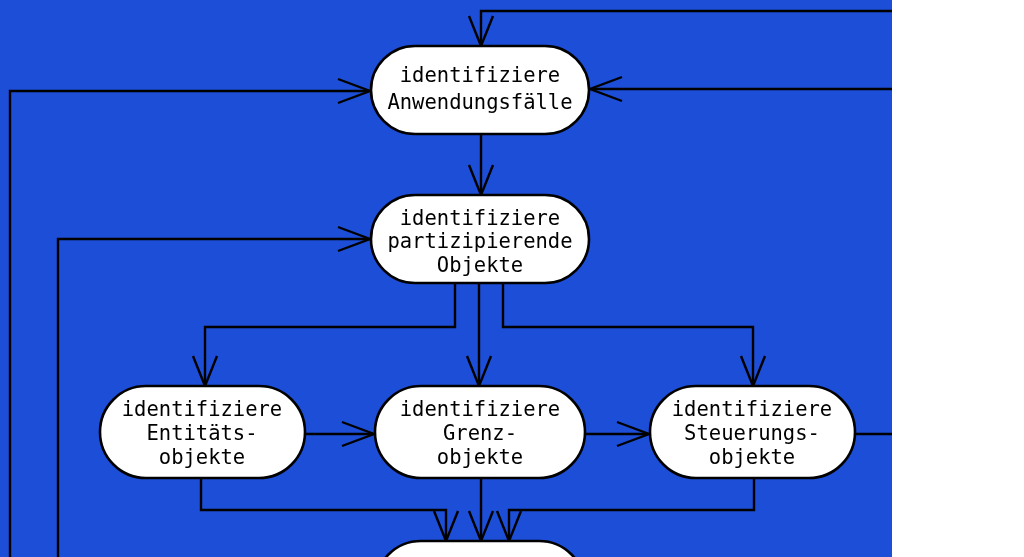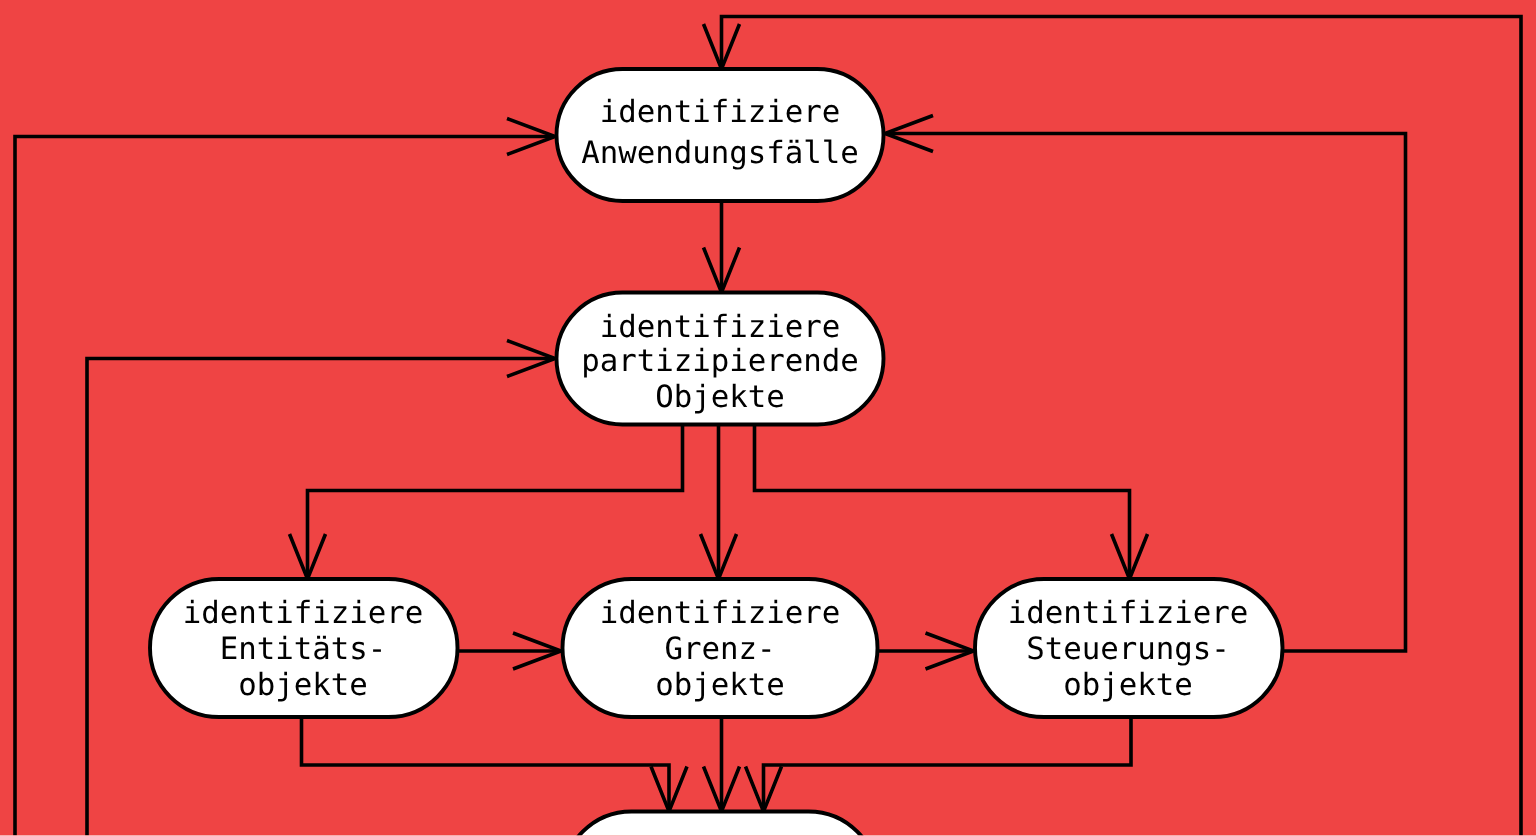--- a/index.html
+++ b/index.html
@@ -5,23 +5,23 @@
   html, body {
     margin: 0;
     padding: 0;
     background: #ffffff;
   }
   body {
     font-family: "DejaVu Sans Mono", "Liberation Mono", monospace;
   }
   #diagram-root {
     position: relative;
-    width: 1024px;
+    width: 892px;
     height: 557px;
-    background: #ef4444;
+    background: #1d4ed8;
     overflow: hidden;
     text-align: right;
   }
   svg#flow {
     display: block;
     width: 1024px;
     height: 557px;
   }
   .node-shape {
     fill: #ffffff;

